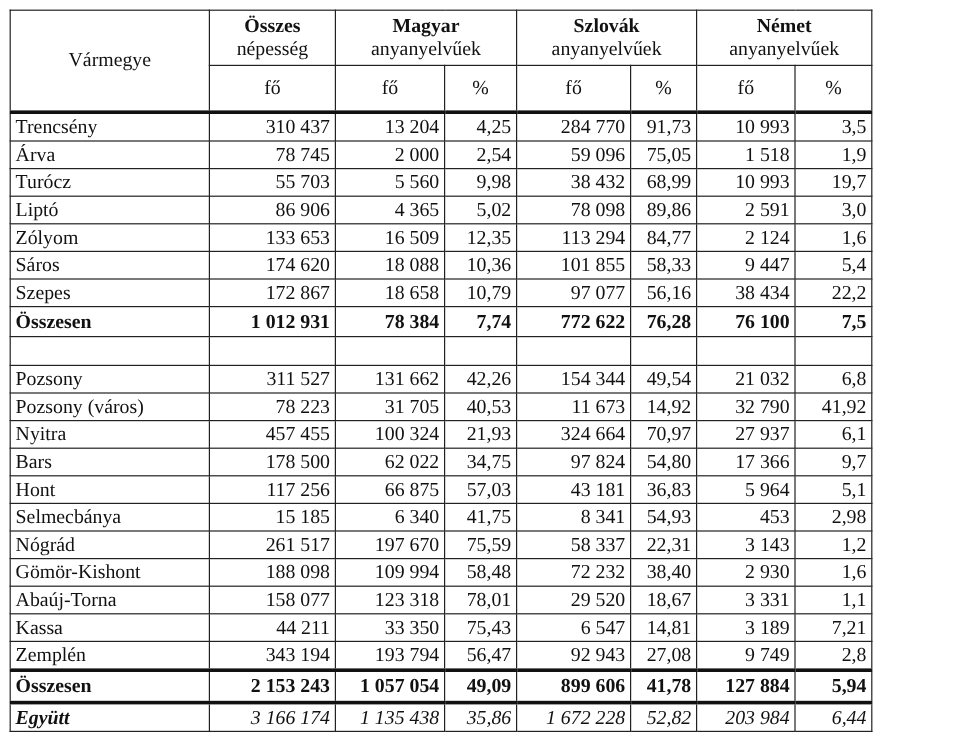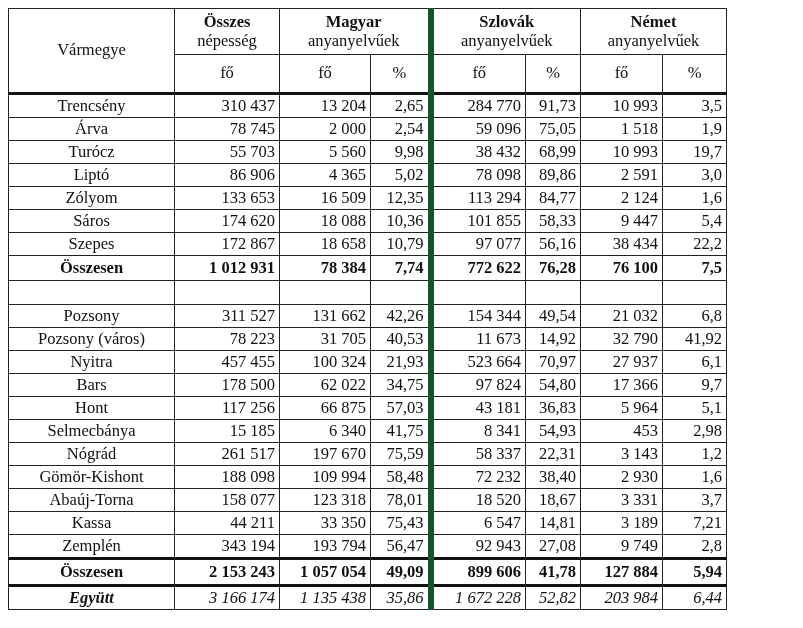--- a/index.html
+++ b/index.html
@@ -6,23 +6,23 @@
   body { width:803px; height:628px; position:relative; overflow:hidden;
          font-family:"Liberation Serif","DejaVu Serif",serif; color:#111; }
   table { position:absolute; left:8px; top:8px; border-collapse:collapse;
           font-size:16.5px; line-height:1; }
   td, th { border:1px solid #222; padding:0 4px; height:22px; white-space:nowrap; }
   th { font-weight:normal; text-align:center; vertical-align:middle;margin-left:15px; }
   .hdr-top th { height:45px; line-height:1.12; }
   .hdr-unit th { height:37px; }
   .b { font-weight:bold; }
   td.num { text-align:right; }
-  td.name { text-align:center; }
+  td.name { text-align:left; }
   td.indent { }
-  .thickL { border-left:6px solid #14532d; }
+  .thickL { border-left:1px solid #14532d; }
   .thickB td, .thickB th { border-bottom:3px solid #111;text-align:center; }
   tr.total td { font-weight:bold; height:24px; }
   tr.total-pre td { border-bottom:3px solid #111; }
   tr.grand td { font-style:italic; height:22px; }
   tr.grand td.name { font-weight:bold; }
   tr.blank td { height:23px; }
   col.c0 { width:166px; } col.c1 { width:105px; } col.c2 { width:91px; }
   col.c3 { width:60px; } col.c4 { width:95px; } col.c5 { width:55px; }
   col.c6 { width:82px; } col.c7 { width:64px; }
 </style>
@@ -56,21 +56,21 @@
       <th>%</th>
       <th>fő</th>
       <th>%</th>
     </tr>
   </thead>
   <tbody id="tbody">
       <tr>
         <td class="name">Trencsény</td>
         <td class="num">310 437</td>
         <td class="num">13 204</td>
-        <td class="num">2,65</td>
+        <td class="num">4,25</td>
         <td class="num thickL">284 770</td>
         <td class="num">91,73</td>
         <td class="num">10 993</td>
         <td class="num">3,5</td>
       </tr>
       <tr>
         <td class="name">Árva</td>
         <td class="num">78 745</td>
         <td class="num">2 000</td>
         <td class="num">2,54</td>
@@ -167,21 +167,21 @@
         <td class="num thickL">11 673</td>
         <td class="num">14,92</td>
         <td class="num">32 790</td>
         <td class="num">41,92</td>
       </tr>
       <tr>
         <td class="name">Nyitra</td>
         <td class="num">457 455</td>
         <td class="num">100 324</td>
         <td class="num">21,93</td>
-        <td class="num thickL">523 664</td>
+        <td class="num thickL">324 664</td>
         <td class="num">70,97</td>
         <td class="num">27 937</td>
         <td class="num">6,1</td>
       </tr>
       <tr>
         <td class="name">Bars</td>
         <td class="num">178 500</td>
         <td class="num">62 022</td>
         <td class="num">34,75</td>
         <td class="num thickL">97 824</td>
@@ -227,24 +227,24 @@
         <td class="num thickL">72 232</td>
         <td class="num">38,40</td>
         <td class="num">2 930</td>
         <td class="num">1,6</td>
       </tr>
       <tr>
         <td class="name">Abaúj-Torna</td>
         <td class="num">158 077</td>
         <td class="num">123 318</td>
         <td class="num">78,01</td>
-        <td class="num thickL">18 520</td>
+        <td class="num thickL">29 520</td>
         <td class="num">18,67</td>
         <td class="num">3 331</td>
-        <td class="num">3,7</td>
+        <td class="num">1,1</td>
       </tr>
       <tr>
         <td class="name indent">Kassa</td>
         <td class="num">44 211</td>
         <td class="num">33 350</td>
         <td class="num">75,43</td>
         <td class="num thickL">6 547</td>
         <td class="num">14,81</td>
         <td class="num">3 189</td>
         <td class="num">7,21</td>

